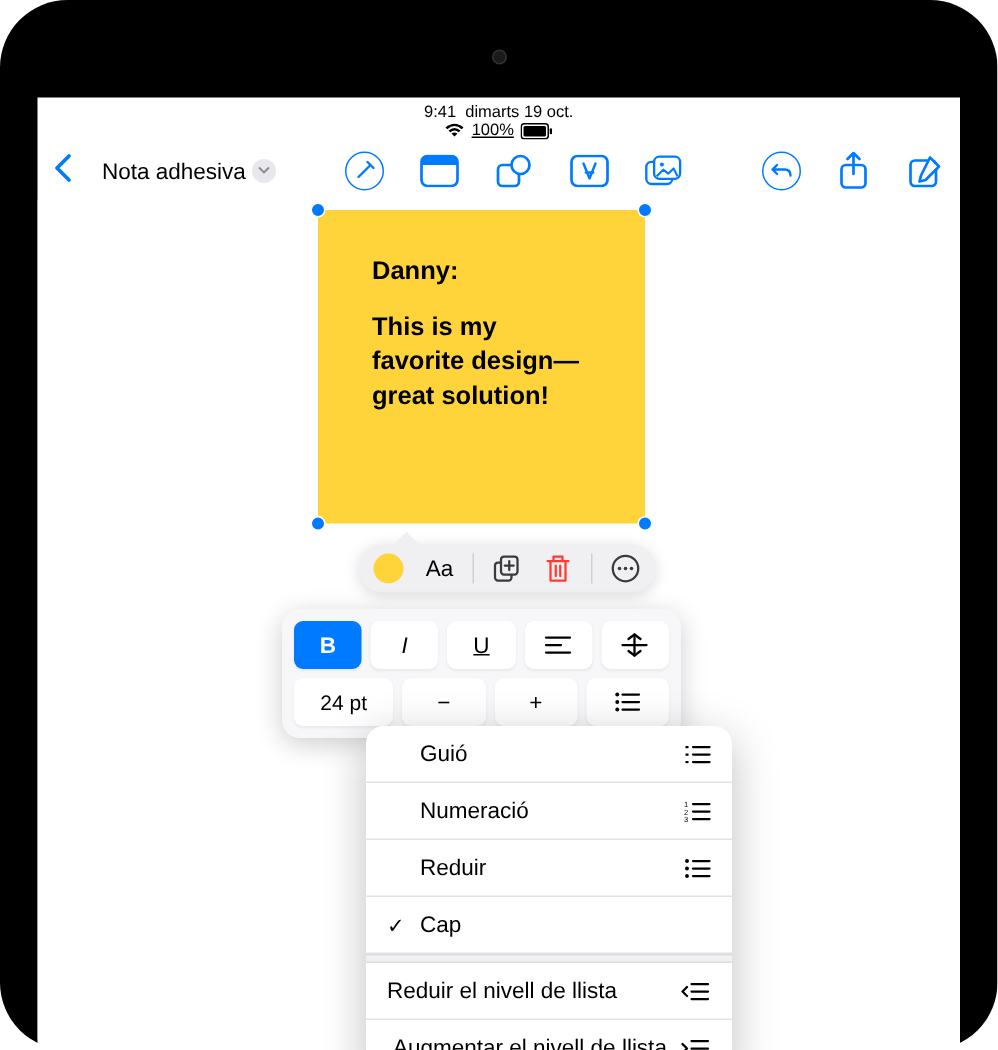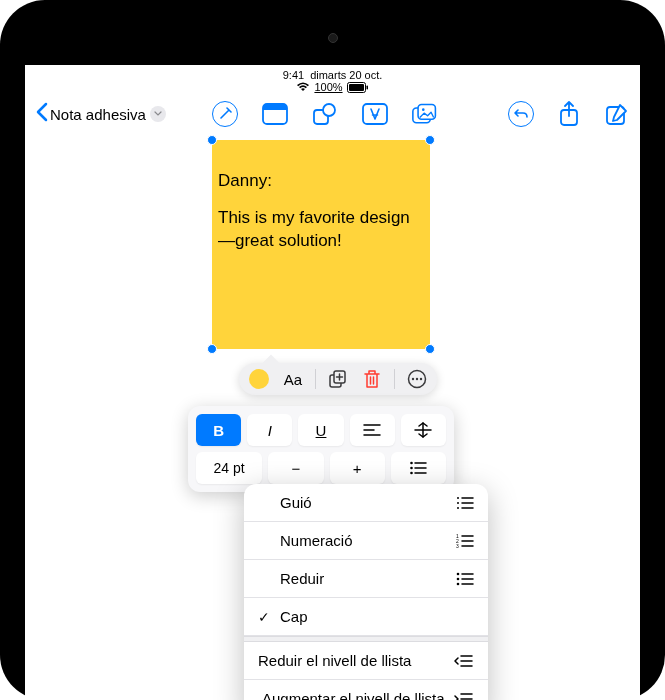--- a/index.html
+++ b/index.html
@@ -48,21 +48,21 @@
     }
     .status-left { display: flex; gap: 6px; align-items: center; }
     .status-right { display: flex; gap: 4px; align-items: center; text-decoration: underline; }
     .wifi-icon, .battery-icon { display: inline-flex; }
     .nav-bar {
       display: flex;
       align-items: center;
       padding: 6px 10px;
       gap: 8px;
     }
-    .nav-left { display: flex; align-items: center; gap: 1px; flex: 0 0 auto; }
+    .nav-left { display: flex; align-items: center; gap: 19px; flex: 0 0 auto; }
     .back-chevron { color: #007aff; }
     .title-chip {
       display: flex;
       align-items: center;
       gap: 4px;
       font-size: 15px;
       font-weight: 500;
     }
     .title-dropdown {
       width: 16px; height: 16px;
@@ -104,23 +104,23 @@
       height: 560px;
       background: #fff;
     }
     .sticky-note {
       position: absolute;
       left: 187px;
       top: 7px;
       width: 218px;
       height: 209px;
       background: #ffd43b;
-      padding: 30px 6px;
+      padding: 30px 36px;
       font-size: 17px;
-      font-weight: 400;
+      font-weight: 700;
       line-height: 1.35;
       color: #000;
     }
     .sticky-note p { margin-bottom: 14px; }
     .selection-handle {
       position: absolute;
       width: 10px; height: 10px;
       background: #007aff;
       border: 1.5px solid #fff;
       border-radius: 50%;
@@ -260,21 +260,21 @@
 </head>
 <body>
 
 <div class="device-frame">
   <div class="camera"></div>
   <div class="screen">
 
     <div class="status-bar">
       <div class="status-left">
         <span>9:41</span>
-        <span>dimarts 20 oct.</span>
+        <span>dimarts 19 oct.</span>
       </div>
       <div class="status-right">
         <span class="wifi-icon">
           <svg width="14" height="10" viewBox="0 0 14 10">
               <path d="M7 9 L5 7 Q7 5.5 9 7 Z M3 5 Q7 1.5 11 5 L9.8 6.2 Q7 3.8 4.2 6.2 Z M1 3 Q7 -2 13 3 L11.8 4.2 Q7 -0.2 2.2 4.2 Z" fill="#000"></path>
             </svg>
         </span>
         <span>100%</span>
         <span class="battery-icon">
           <svg width="22" height="11" viewBox="0 0 22 11">

